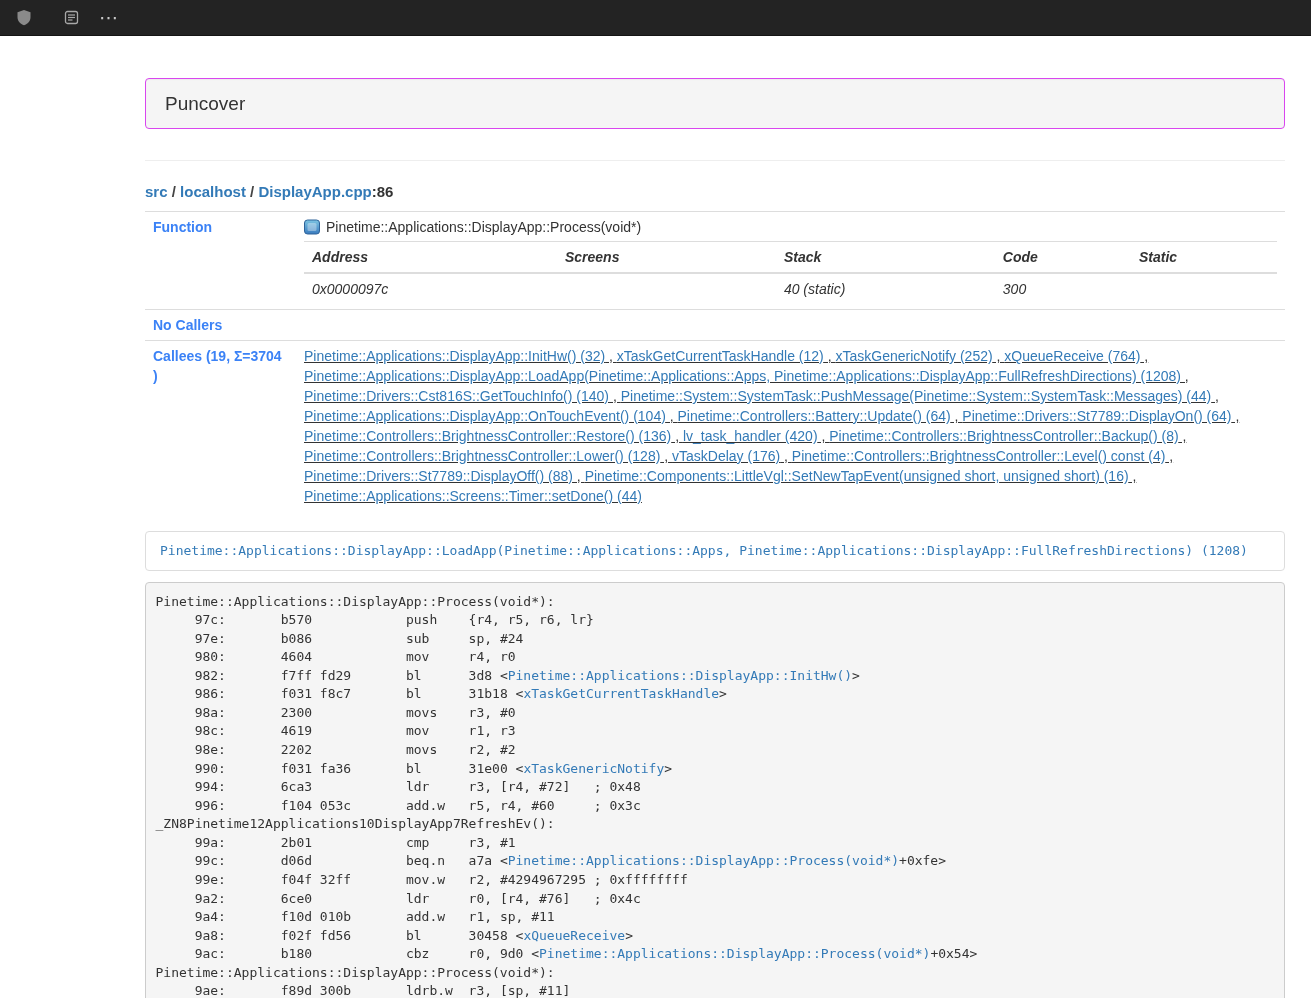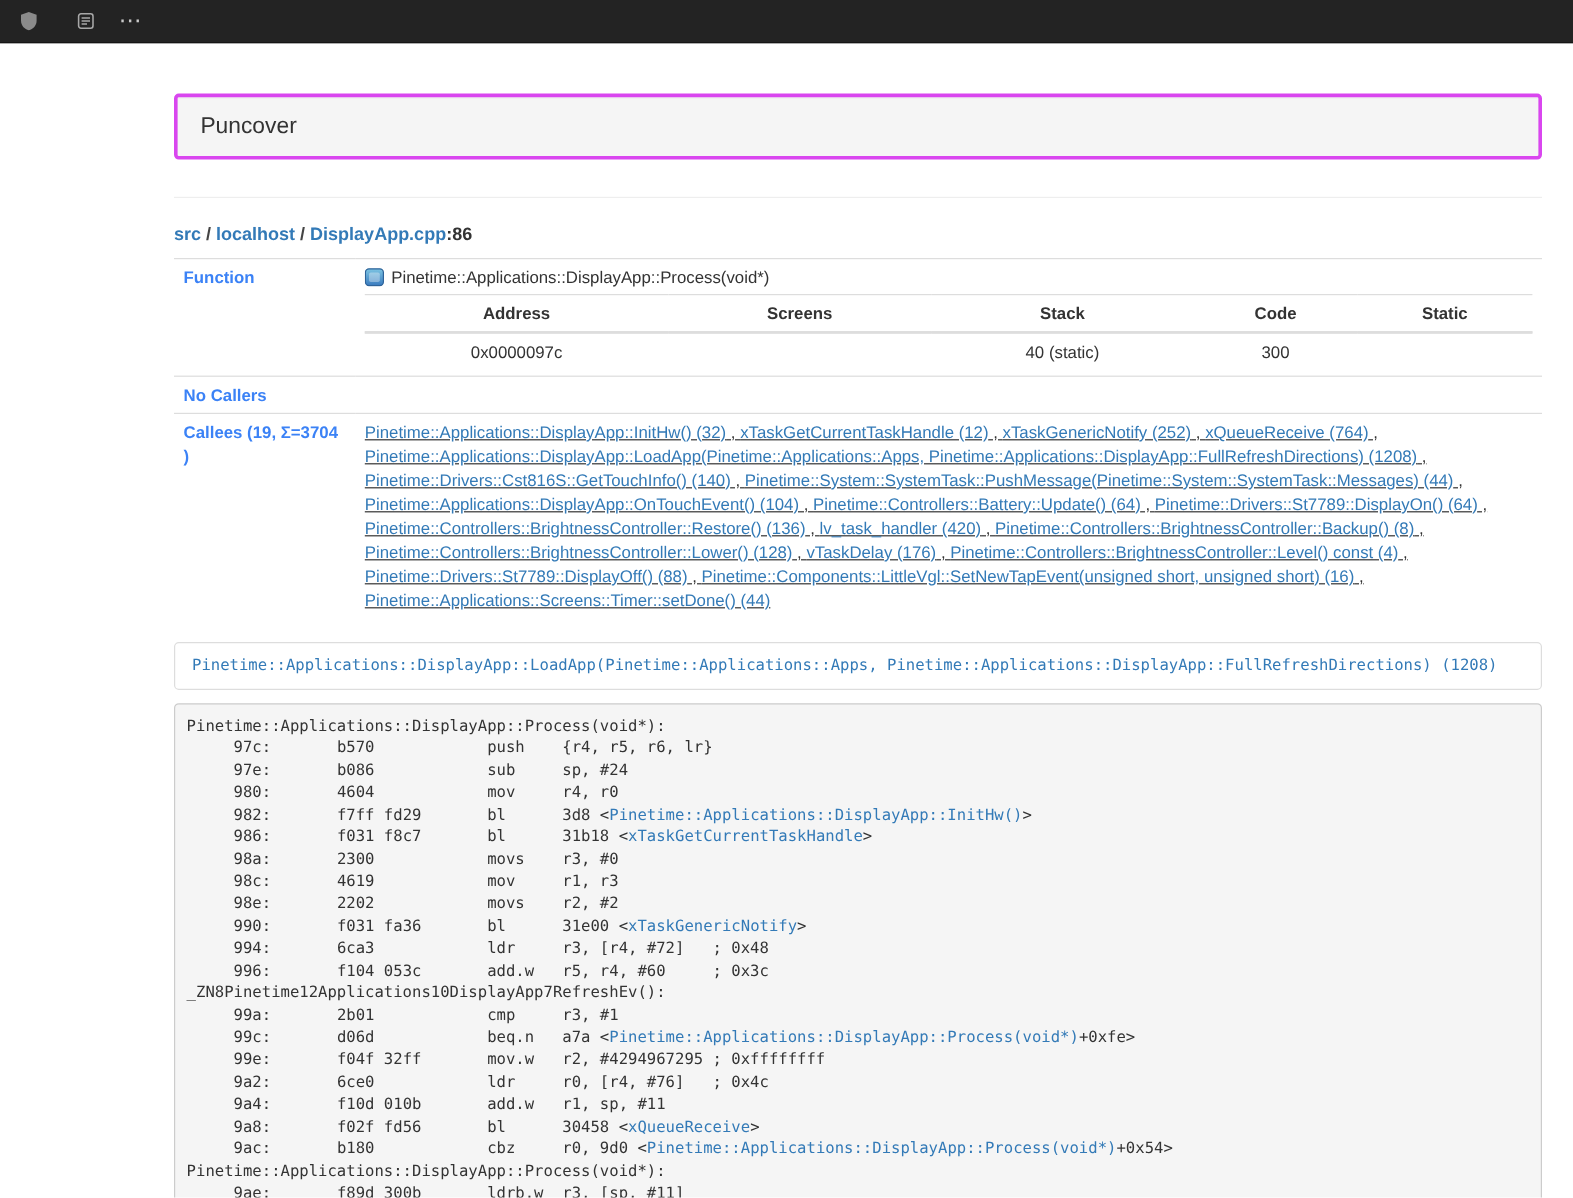--- a/index.html
+++ b/index.html
@@ -18,42 +18,42 @@
   .urlbar{display:flex;align-items:center;flex:1;gap:9px;min-width:0;}
   .url{font-size:13px;color:#8f8f8f;white-space:nowrap;overflow:hidden;letter-spacing:.1px;}
   .url b{color:#ececec;font-weight:bold;}
   .chrome-right{display:flex;align-items:center;gap:20px;margin-left:14px;}
   .menu-glyph{color:#c9c9c9;font-size:19px;line-height:1;user-select:none;}
 
   
   .container{margin-left:145px;width:1140px;}
 
   .jumbo{
-    margin-top:42px;margin-bottom:31px;background:#f5f5f5;border:3px solid #d946ef;
+    margin-top:42px;margin-bottom:31px;background:#f5f5f5;border:1px solid #d946ef;
     border-radius:4px;padding:15px 19px;box-shadow:inset 0 1px 1px rgba(0,0,0,.04);
   }
   .jumbo .title{font-size:19px;line-height:19px;color:#333;font-weight:normal;}
 
   hr.rule{border:none;border-top:1px solid #eee;margin:0;}
 
   .breadcrumb{margin:21px 0 9px;font-size:15px;font-weight:bold;color:#333;line-height:20px;}
   .breadcrumb .sep{color:#444;white-space:pre;}
 
   
   table.tbl{width:100%;border-collapse:collapse;margin-bottom:20px;}
   .tbl > tbody > tr > th,
   .tbl > tbody > tr > td{
     border-top:1px solid #ddd;padding:5px 8px;text-align:left;vertical-align:top;
     font-size:14px;line-height:20px;
   }
   .tbl th.rowhead{width:135px;font-weight:bold;color:#3b82f6;}
   .fnline{display:flex;align-items:center;gap:6px;line-height:20px;}
 
   table.inner{width:100%;border-collapse:collapse;margin-top:4px;}
-  .inner th,.inner td{padding:5px 8px;text-align:center;font-size:14px;line-height:20px;vertical-align:top;}
+  .inner th,.inner td{padding:5px 8px;text-align:left;font-size:14px;line-height:20px;vertical-align:top;font-style:italic;}
   .inner thead th{font-weight:bold;border-top:1px solid #ddd;border-bottom:2px solid #ddd;}
   .inner col.c1{width:26%;} .inner col.c2{width:22.5%;} .inner col.c3{width:22.5%;}
   .inner col.c4{width:14%;} .inner col.c5{width:15%;}
 
   .callees{line-height:20px;text-decoration:underline;}
 
   
   .sympanel{
     border:1px solid #ddd;border-radius:4px;padding:10px 14px;margin-bottom:11px;
     font-family:"DejaVu Sans Mono",monospace;font-size:13px;line-height:18px;

